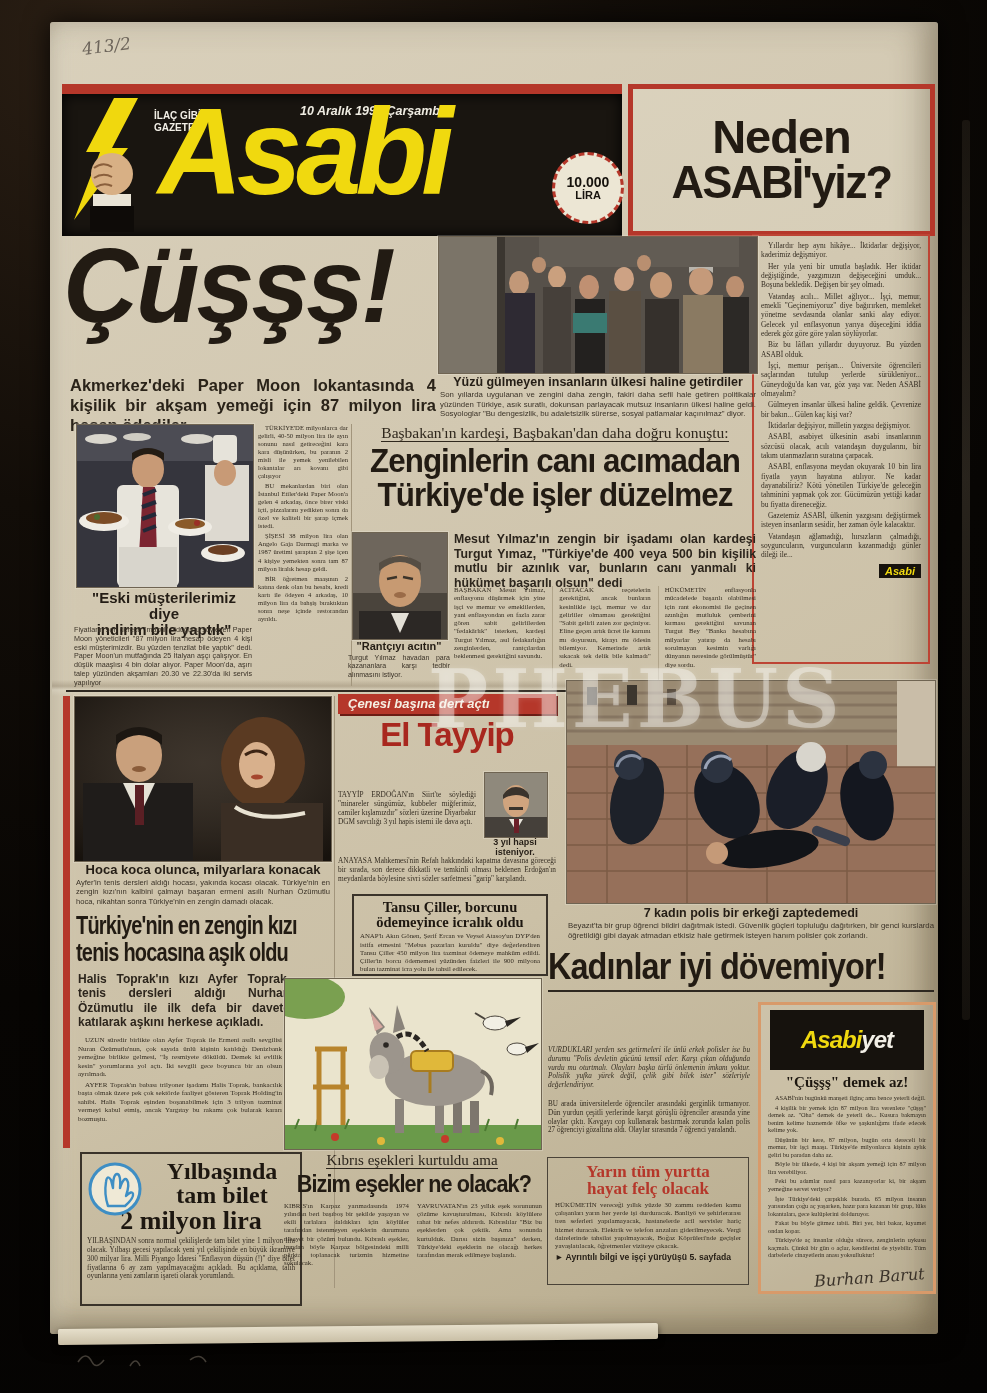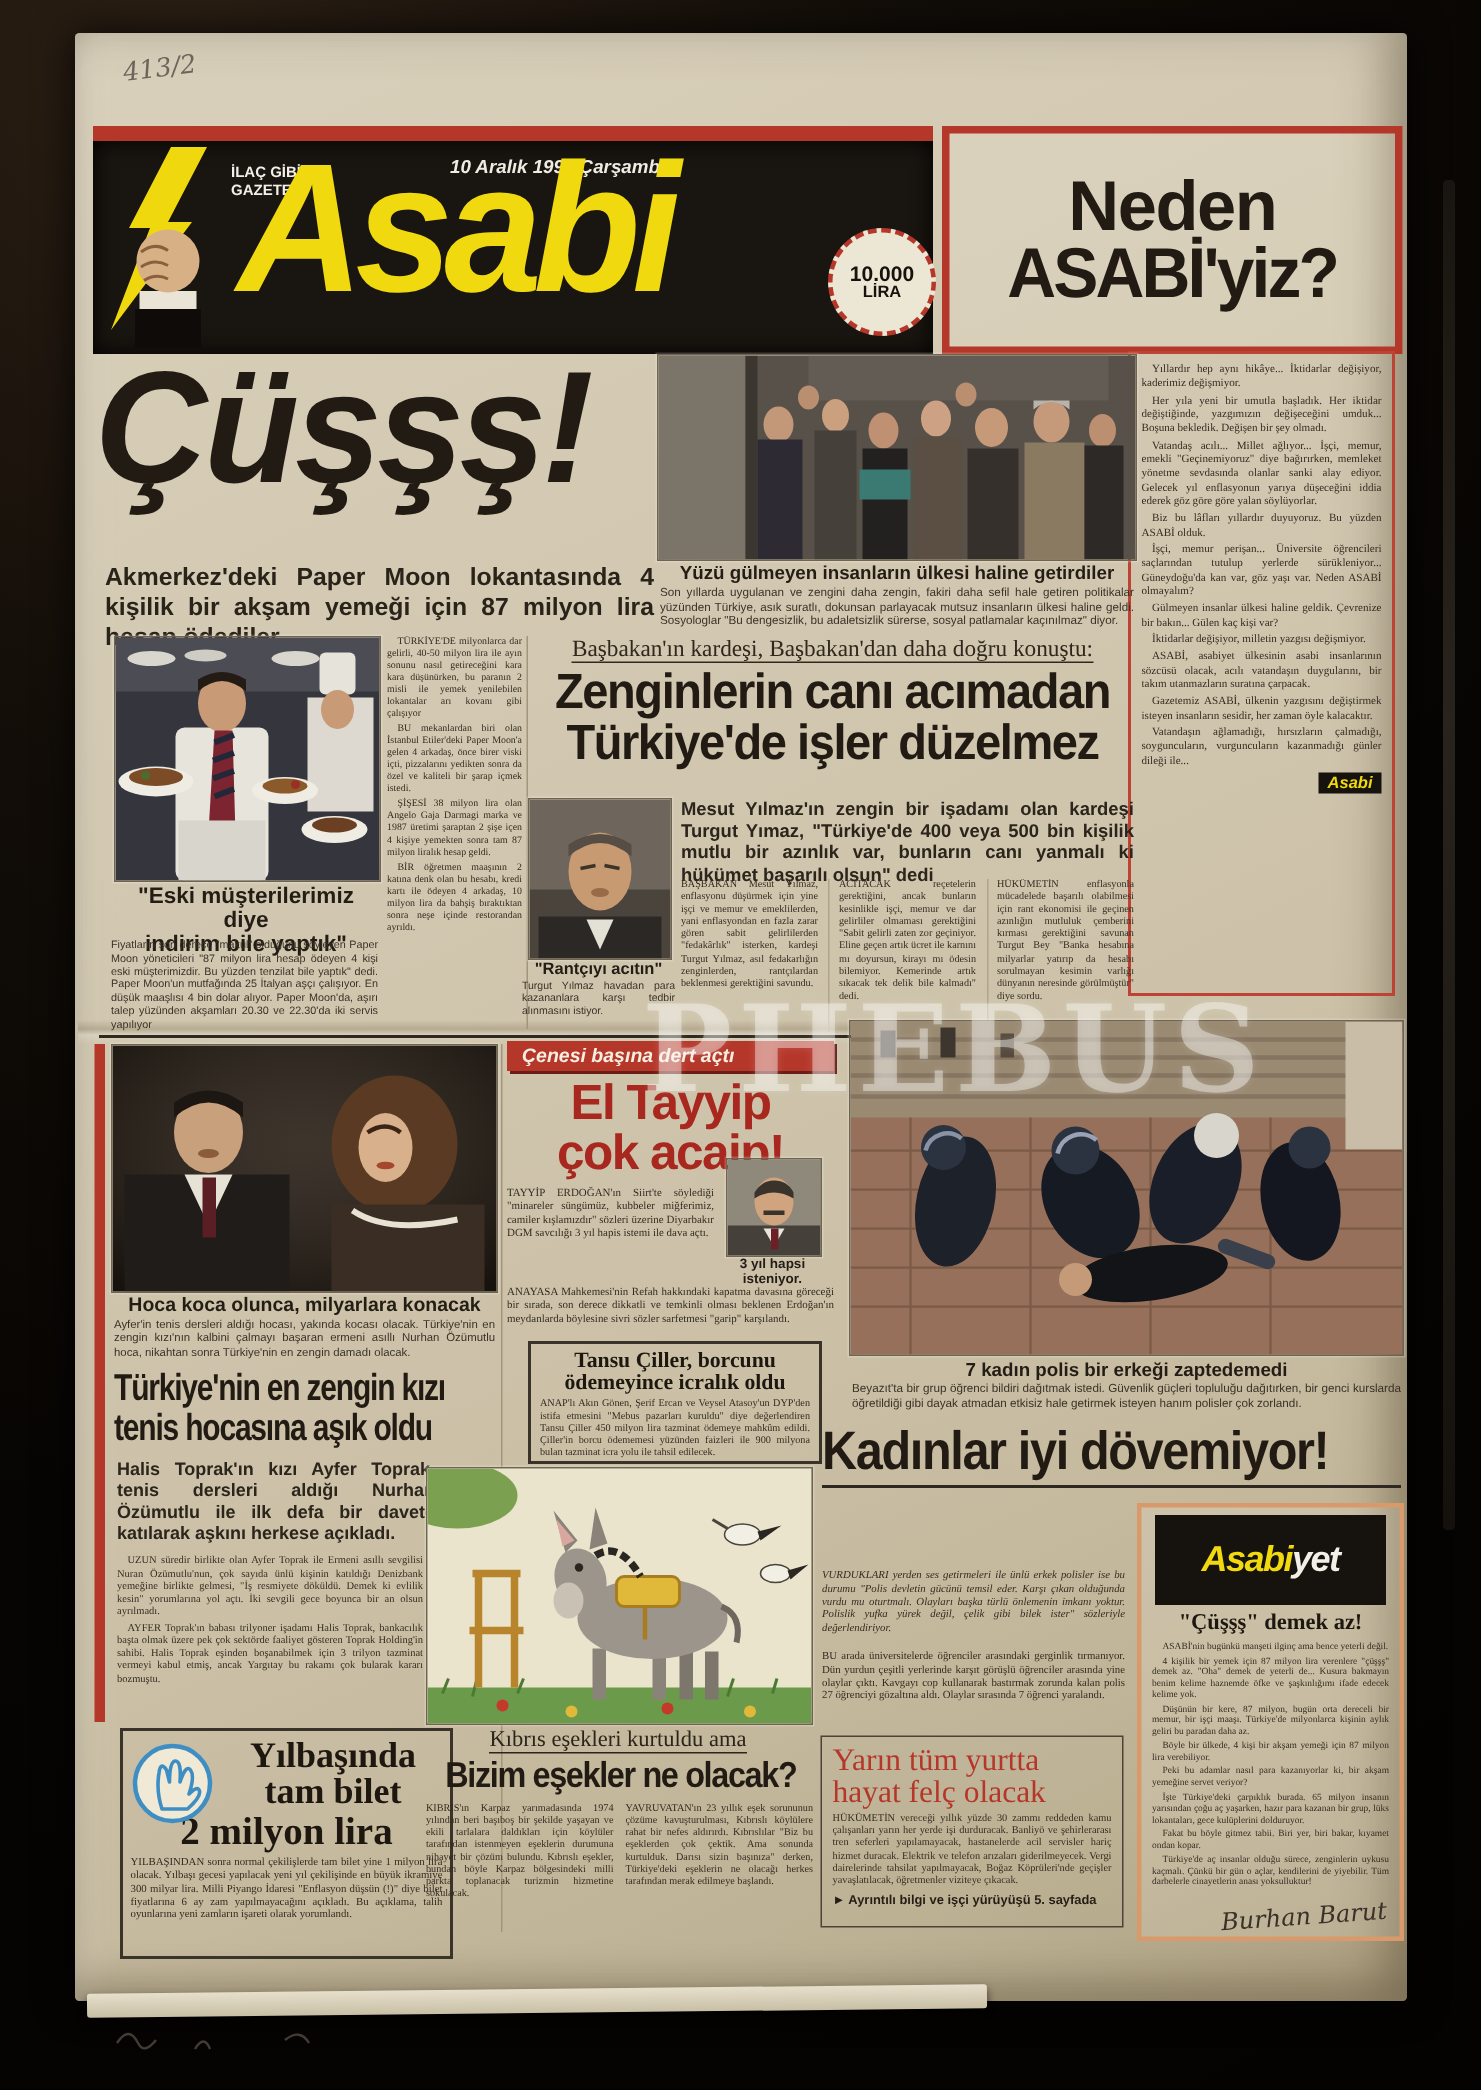--- a/index.html
+++ b/index.html
@@ -65,20 +65,21 @@
   <div class="abs" style="left:752px;top:234px;width:178px;height:430px;border:2px solid #bd4434;padding:5px 7px;box-sizing:border-box;overflow:hidden;">
     <div class="body-t" style="font-size:7.4px;line-height:1.26;">
       <p>Yıllardır hep aynı hikâye... İktidarlar değişiyor, kaderimiz değişmiyor.</p>
       <p>Her yıla yeni bir umutla başladık. Her iktidar değiştiğinde, yazgımızın değişeceğini umduk... Boşuna bekledik. Değişen bir şey olmadı.</p>
       <p>Vatandaş acılı... Millet ağlıyor... İşçi, memur, emekli "Geçinemiyoruz" diye bağırırken, memleket yönetme sevdasında olanlar sanki alay ediyor. Gelecek yıl enflasyonun yarıya düşeceğini iddia ederek göz göre göre yalan söylüyorlar.</p>
       <p>Biz bu lâfları yıllardır duyuyoruz. Bu yüzden ASABİ olduk.</p>
       <p>İşçi, memur perişan... Üniversite öğrencileri saçlarından tutulup yerlerde sürükleniyor... Güneydoğu'da kan var, göz yaşı var. Neden ASABİ olmayalım?</p>
       <p>Gülmeyen insanlar ülkesi haline geldik. Çevrenize bir bakın... Gülen kaç kişi var?</p>
       <p>İktidarlar değişiyor, milletin yazgısı değişmiyor.</p>
       <p>ASABİ, asabiyet ülkesinin asabi insanlarının sözcüsü olacak, acılı vatandaşın duygularını, bir takım utanmazların suratına çarpacak.</p>
+      <p>ASABİ, enflasyona meydan okuyarak 10 bin lira fiyatla yayın hayatına atılıyor. Ne kadar dayanabiliriz? Kötü yönetilen Türkiye'de geleceğin tahminini yapmak çok zor. Gücümüzün yettiği kadar bu fiyatta direneceğiz.</p>
       <p>Gazetemiz ASABİ, ülkenin yazgısını değiştirmek isteyen insanların sesidir, her zaman öyle kalacaktır.</p>
       <p>Vatandaşın ağlamadığı, hırsızların çalmadığı, soyguncuların, vurguncuların kazanmadığı günler dileği ile...</p>
     </div>
     <div style="float:right;background:#16120d;color:#f0d90f;font-weight:900;font-style:italic;font-size:11px;padding:1px 6px;margin-top:2px;">Asabi</div>
   </div>
 
   <div class="abs hl nowrap" style="left:64px;top:232px;font-size:106px;font-style:italic;letter-spacing:-3px;line-height:1;transform:scaleX(.98);transform-origin:left;">Çüşşş!</div>
   <div class="abs" style="left:70px;top:376px;width:366px;font-size:16.5px;font-weight:600;color:#2a2319;text-align:justify;line-height:1.2;">Akmerkez'deki Paper Moon lokantasında 4 kişilik bir akşam yemeği için 87 milyon lira hesap ödediler</div>
 
   <div class="abs photo" style="left:438px;top:236px;width:318px;height:136px;">
@@ -231,21 +232,20 @@
     </div>
     <div class="serif" style="text-align:center;font-size:26px;font-weight:900;line-height:1.05;color:#1d1710;">2 milyon lira</div>
     <div class="body-t" style="font-size:7.2px;line-height:1.22;margin-top:3px;">YILBAŞINDAN sonra normal çekilişlerde tam bilet yine 1 milyon lira olacak. Yılbaşı gecesi yapılacak yeni yıl çekilişinde en büyük ikramiye 300 milyar lira. Milli Piyango İdaresi "Enflasyon düşsün (!)" diye bilet fiyatlarına 6 ay zam yapılmayacağını açıkladı. Bu açıklama, talih oyunlarına yeni zamların işareti olarak yorumlandı.</div>
   </div>
 
   <div class="abs vrule" style="left:334px;top:696px;height:592px;"></div>
 
   <div class="abs redbar" style="left:338px;top:694px;width:218px;height:20px;color:#f5efe2;font-weight:800;font-style:italic;font-size:13px;padding:2px 0 0 10px;box-sizing:border-box;box-shadow:2px 2px 0 #6b1c14;">Çenesi başına dert açtı</div>
   <div class="abs" style="left:338px;top:718px;width:218px;text-align:center;line-height:1.0;color:#a8271e;font-weight:900;">
     <div class="nowrap" style="font-size:33px;letter-spacing:-1px;">El Tayyip</div>
-    <div class="nowrap" style="font-size:33px;letter-spacing:-1px;">çok acaip!</div>
   </div>
   <div class="abs body-t" style="left:338px;top:790px;width:138px;font-size:7.3px;line-height:1.24;">TAYYİP ERDOĞAN'ın Siirt'te söylediği "minareler süngümüz, kubbeler miğferimiz, camiler kışlamızdır" sözleri üzerine Diyarbakır DGM savcılığı 3 yıl hapis istemi ile dava açtı.</div>
   <div class="abs photo" style="left:484px;top:772px;width:62px;height:64px;">
     <svg width="62" height="64" viewBox="0 0 62 64">
       <rect width="62" height="64" fill="#8f897c"></rect>
       <rect y="44" width="62" height="20" fill="#45403a"></rect>
       <polygon points="24,46 38,46 31,58" fill="#e8e5db"></polygon>
       <rect x="29" y="46" width="5" height="14" fill="#6b2028"></rect>
       <ellipse cx="31" cy="28" rx="13" ry="16" fill="#d0a47e"></ellipse>
       <path d="M18,22 q5,-8 13,-8 q9,0 13,8 l0,4 q-13,-8 -26,0z" fill="#3a332c"></path>
@@ -342,21 +342,21 @@
     </svg>
   </div>
   <div class="abs cap-b" style="left:568px;top:906px;width:366px;font-size:12.5px;">7 kadın polis bir erkeği zaptedemedi</div>
   <div class="abs" style="left:568px;top:921px;width:366px;font-size:7.8px;line-height:1.25;color:#3a3227;text-align:justify;font-family:'Liberation Sans',sans-serif;">Beyazıt'ta bir grup öğrenci bildiri dağıtmak istedi. Güvenlik güçleri topluluğu dağıtırken, bir genci kurslarda öğretildiği gibi dayak atmadan etkisiz hale getirmek isteyen hanım polisler çok zorlandı.</div>
   <div class="abs hl nowrap" style="left:548px;top:946px;font-size:36px;letter-spacing:-1px;transform:scaleX(.9);transform-origin:left;">Kadınlar iyi dövemiyor!</div>
   <div class="abs" style="left:548px;top:990px;width:386px;height:2px;background:#2e2820;"></div>
   <div class="abs body-t" style="left:548px;top:1046px;width:202px;font-size:7.2px;line-height:1.22;font-style:italic;">VURDUKLARI yerden ses getirmeleri ile ünlü erkek polisler ise bu durumu "Polis devletin gücünü temsil eder. Karşı çıkan olduğunda vurdu mu oturtmalı. Olayları başka türlü önlemenin imkanı yoktur. Polislik yufka yürek değil, çelik gibi bilek ister" sözleriyle değerlendiriyor.</div>
   <div class="abs body-t" style="left:548px;top:1100px;width:202px;font-size:7.2px;line-height:1.22;">BU arada üniversitelerde öğrenciler arasındaki gerginlik tırmanıyor. Dün yurdun çeşitli yerlerinde karşıt görüşlü öğrenciler arasında yine olaylar çıktı. Kavgayı cop kullanarak bastırmak zorunda kalan polis 27 öğrenciyi gözaltına aldı. Olaylar sırasında 7 öğrenci yaralandı.</div>
 
   <div class="abs" style="left:547px;top:1157px;width:202px;height:128px;border:1.5px solid #4a4338;padding:5px 7px;box-sizing:border-box;overflow:hidden;">
-    <div class="serif" style="color:#b5372a;font-weight:400;font-size:21px;line-height:1.02;">
+    <div class="serif" style="color:#b5372a;font-weight:700;font-size:17px;line-height:1.02;text-align:center;">
       <div class="nowrap">Yarın tüm yurtta</div>
       <div class="nowrap">hayat felç olacak</div>
     </div>
     <div class="body-t" style="font-size:6.9px;line-height:1.2;margin-top:3px;">HÜKÜMETİN vereceği yıllık yüzde 30 zammı reddeden kamu çalışanları yarın her yerde işi durduracak. Banliyö ve şehirlerarası tren seferleri yapılamayacak, hastanelerde acil servisler hariç hizmet duracak. Elektrik ve telefon arızaları giderilmeyecek. Vergi dairelerinde tahsilat yapılmayacak, Boğaz Köprüleri'nde geçişler yavaşlatılacak, öğretmenler viziteye çıkacak.</div>
     <div style="font-size:8.6px;font-weight:800;color:#241d15;margin-top:2px;">► Ayrıntılı bilgi ve işçi yürüyüşü 5. sayfada</div>
   </div>
 
   <div class="abs" style="left:758px;top:1002px;width:178px;height:292px;border:3px solid #d89a6a;background:rgba(255,250,235,.16);padding:5px 7px;box-sizing:border-box;overflow:hidden;">
     <div style="background:#16120d;text-align:center;padding:16px 2px;margin:0 2px;">
       <span style="color:#f0d90f;font-weight:900;font-style:italic;font-size:24px;letter-spacing:-1px;">Asabi</span><span style="color:#f2efe6;font-weight:900;font-style:italic;font-size:24px;letter-spacing:-1px;">yet</span>

